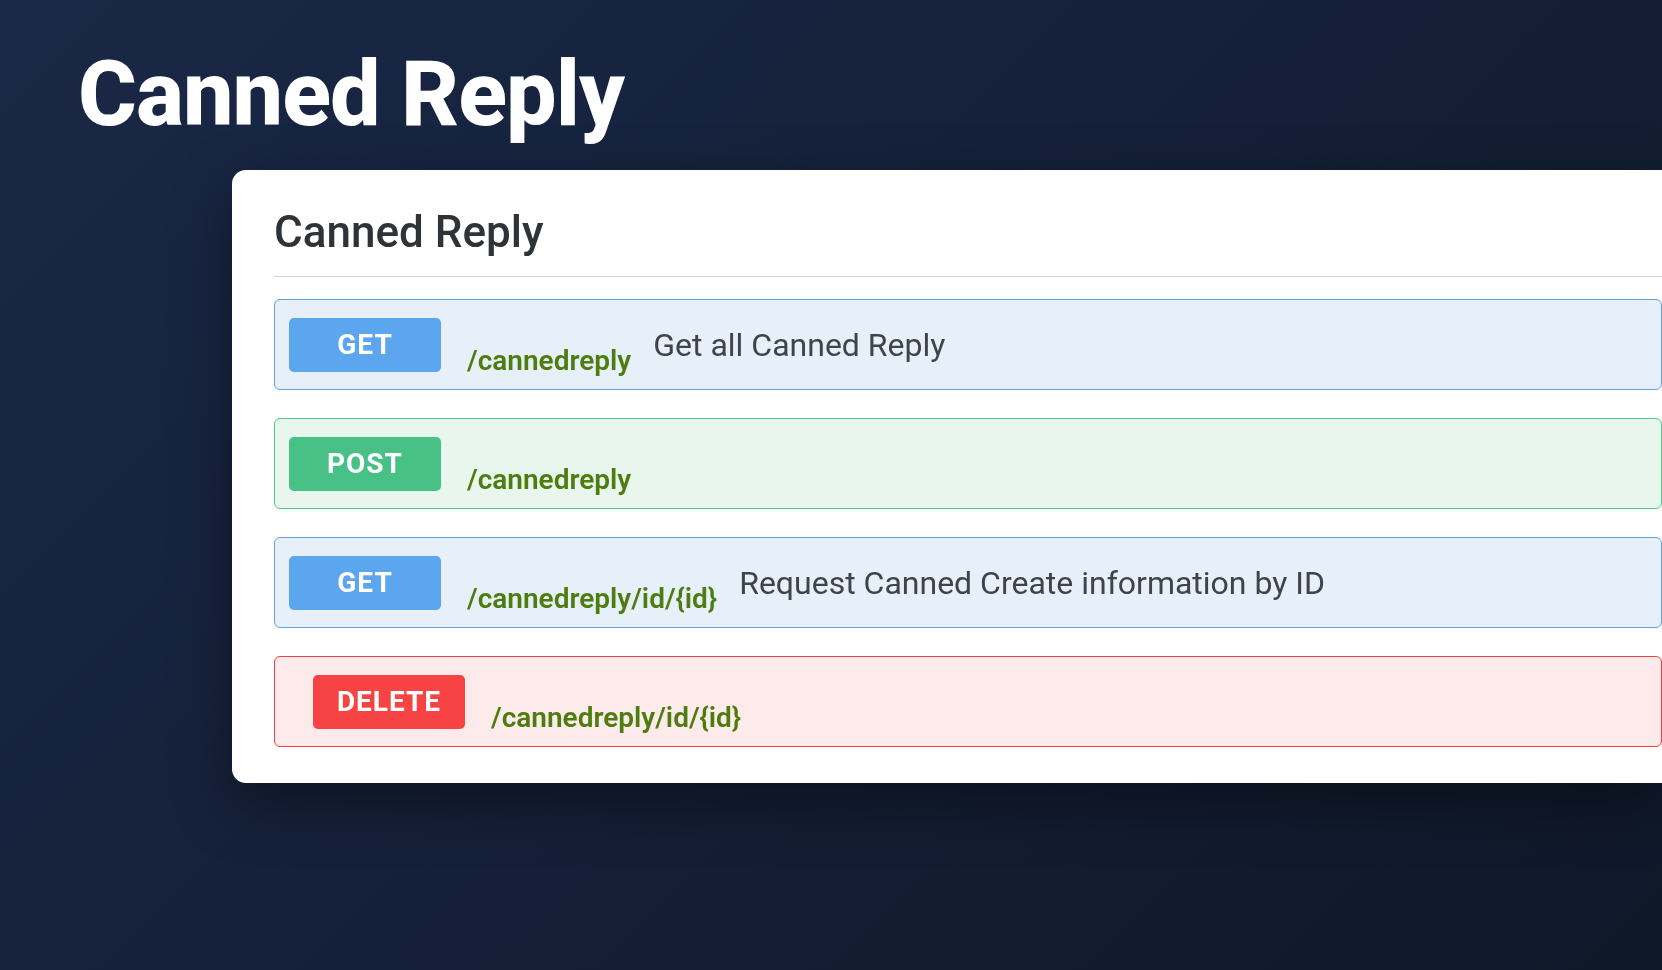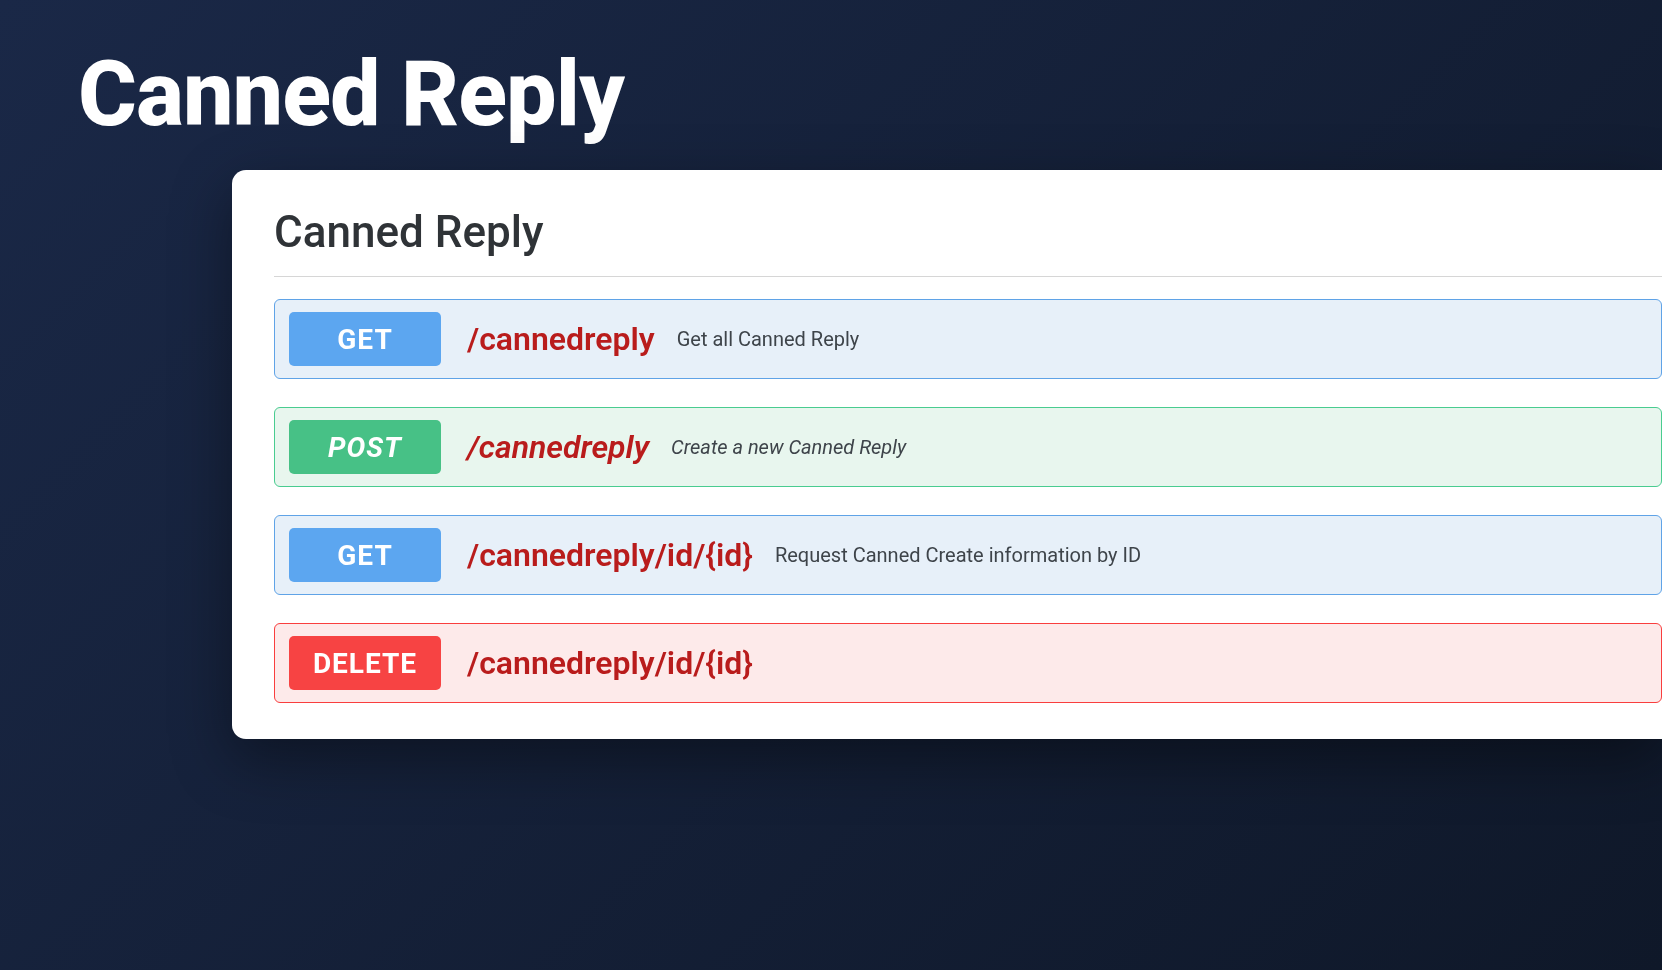--- a/index.html
+++ b/index.html
@@ -70,21 +70,20 @@
     }
     
     .endpoint-row.method-get {
       background: #e7f0f9;
       border-color: #5fa3e7;
     }
     
     .endpoint-row.method-post {
       background: #e8f6ee;
       border-color: #49cc90;
-      font-style: italic;
     }
     
     .endpoint-row.method-delete {
       background: #fdeaea;
       border-color: #f93e3e;
     }
     
     .method-badge {
       display: inline-flex;
       align-items: center;
@@ -104,33 +103,35 @@
     .method-badge.get {
       background: #5ca6f0;
     }
     
     .method-badge.post {
       background: #47c186;
     }
     
     .method-badge.delete {
       background: #f74343;
+      margin-left: 24px;
     }
     
     .endpoint-path {
-      color: #b91c1c;
-      font-size: 32px;
+      color: #4d7c0f;
+      font-size: 28px;
       font-weight: 600;
       margin-right: 22px;
       flex-shrink: 0;
+      margin-top: 32px;
     }
     
     .endpoint-desc {
       color: #3e444a;
-      font-size: 20px;
+      font-size: 32px;
       font-weight: 400;
     }
   </style>
 </head>
 <body>
 
 <h1 class="page-title">Canned Reply</h1>
 
 <div class="panel">
   <h2 class="section-title">Canned Reply</h2>
@@ -140,21 +141,20 @@
 
     <div class="endpoint-row method-get">
       <span class="method-badge get">GET</span>
       <span class="endpoint-path">/cannedreply</span>
       <span class="endpoint-desc">Get all Canned Reply</span>
     </div>
 
     <div class="endpoint-row method-post">
       <span class="method-badge post">POST</span>
       <span class="endpoint-path">/cannedreply</span>
-      <span class="endpoint-desc">Create a new Canned Reply</span>
     </div>
 
     <div class="endpoint-row method-get">
       <span class="method-badge get">GET</span>
       <span class="endpoint-path">/cannedreply/id/{id}</span>
       <span class="endpoint-desc">Request Canned Create information by ID</span>
     </div>
 
     <div class="endpoint-row method-delete">
       <span class="method-badge delete">DELETE</span>

